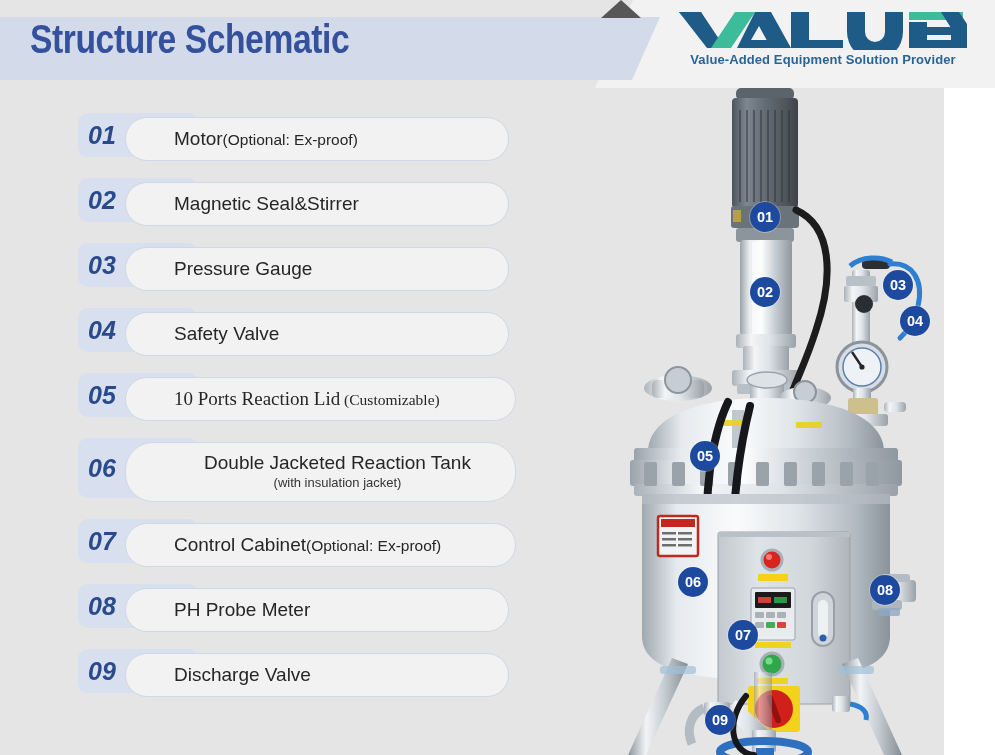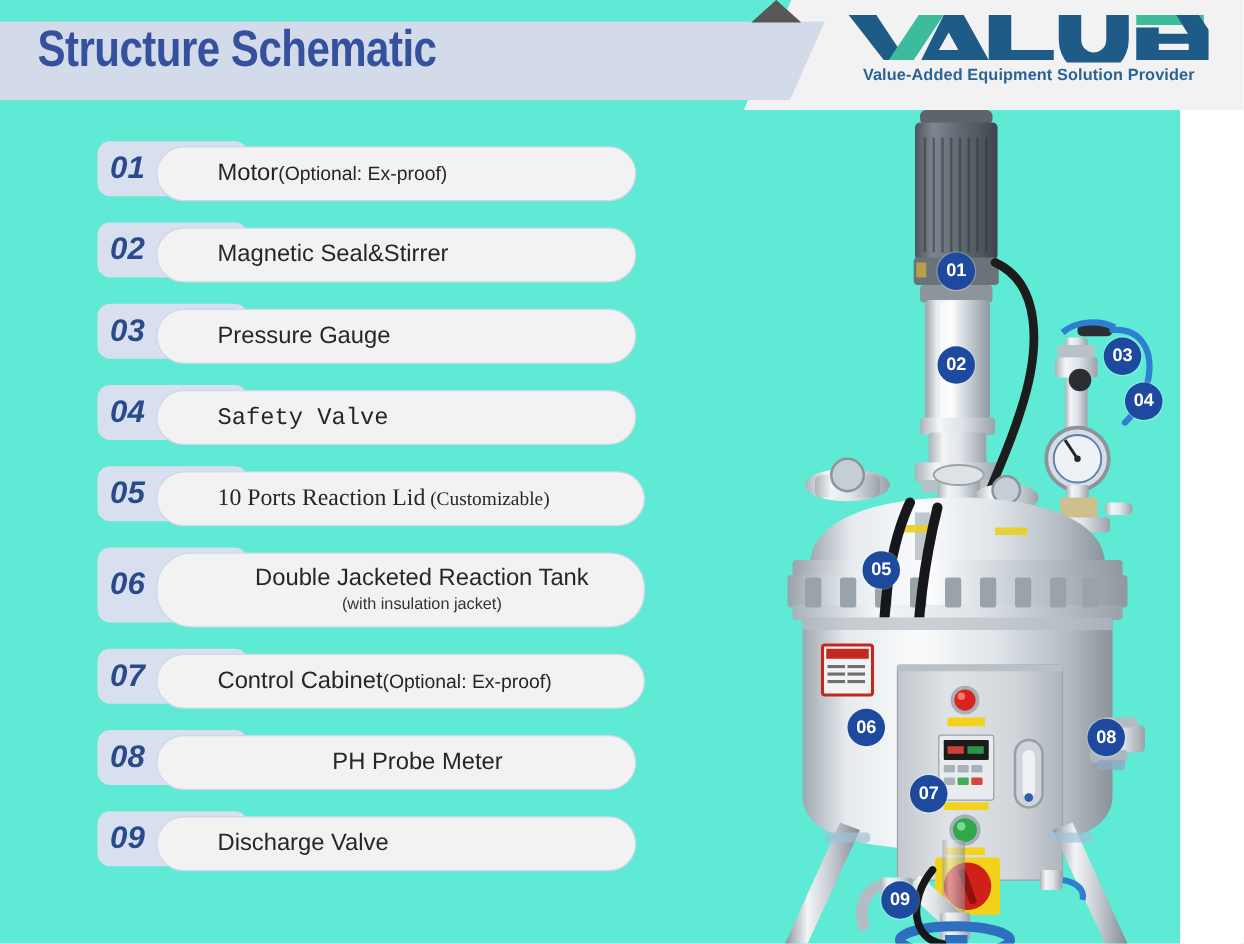--- a/index.html
+++ b/index.html
@@ -2,21 +2,21 @@
 <html><head>
 <meta charset="utf-8">
 <style>
   * { box-sizing: border-box; margin: 0; padding: 0; }
   html, body {
     width: 995px; height: 755px;
     background: #ffffff;
     font-family: "Liberation Sans", sans-serif;
     overflow: hidden;
   }
-  .page { position: relative; width: 944px; height: 755px; background: #5eead4; }
+  .page { position: relative; width: 944px; height: 755px; background: #e5e5e5; }
 
   
   .header { position: absolute; left: 0; top: 0; width: 995px; height: 95px; }
   .logo-panel {
     position: absolute; right: 0; top: 0; width: 400px; height: 88px;
     background: #f2f2f2;
     clip-path: polygon(38px 0, 400px 0, 400px 88px, 0 88px);
   }
   .banner {
     position: absolute; left: 0; top: 17px; width: 660px; height: 63px;
@@ -65,22 +65,22 @@
     display: flex; flex-direction: column; justify-content: center;
     padding-left: 48px; padding-right: 14px;
   }
   .spec-row.tall .pill { border-radius: 28px; text-align: center; }
   .pill-main { font-size: 19px; color: #262626; white-space: nowrap; line-height: 1.1; }
   .pill-main .small { font-size: 15.5px; }
   .pill-main .small-sp { font-size: 15.5px; }
   .pill-sub { font-size: 13px; color: #333; margin-top: 2px; line-height: 1.1; }
 
   .w1 { width: 384px; } .w2 { width: 384px; } .w3 { width: 384px; }
-  .w4 { width: 384px; font-family: Liberation Mono, monospace; } .w5 { width: 391px; font-family: Liberation Serif, serif; } .w6 { width: 391px; }
-  .w7 { width: 391px; } .w8 { width: 384px; align-items: center; } .w9 { width: 384px; }
+  .w4 { width: 384px; } .w5 { width: 391px; font-family: Liberation Serif, serif; } .w6 { width: 391px; }
+  .w7 { width: 391px; } .w8 { width: 384px; } .w9 { width: 384px; }
 
   
   .photo { position: absolute; left: 600px; top: 80px; width: 395px; height: 675px; }
   .badge {
     position: absolute; width: 30px; height: 30px; border-radius: 50%;
     background: #1d4a9e; color: #fff; font-size: 14.5px; font-weight: bold;
     display: flex; align-items: center; justify-content: center;
     z-index: 40; box-shadow: 0 0 0 1px rgba(255,255,255,.25);
   }
   

